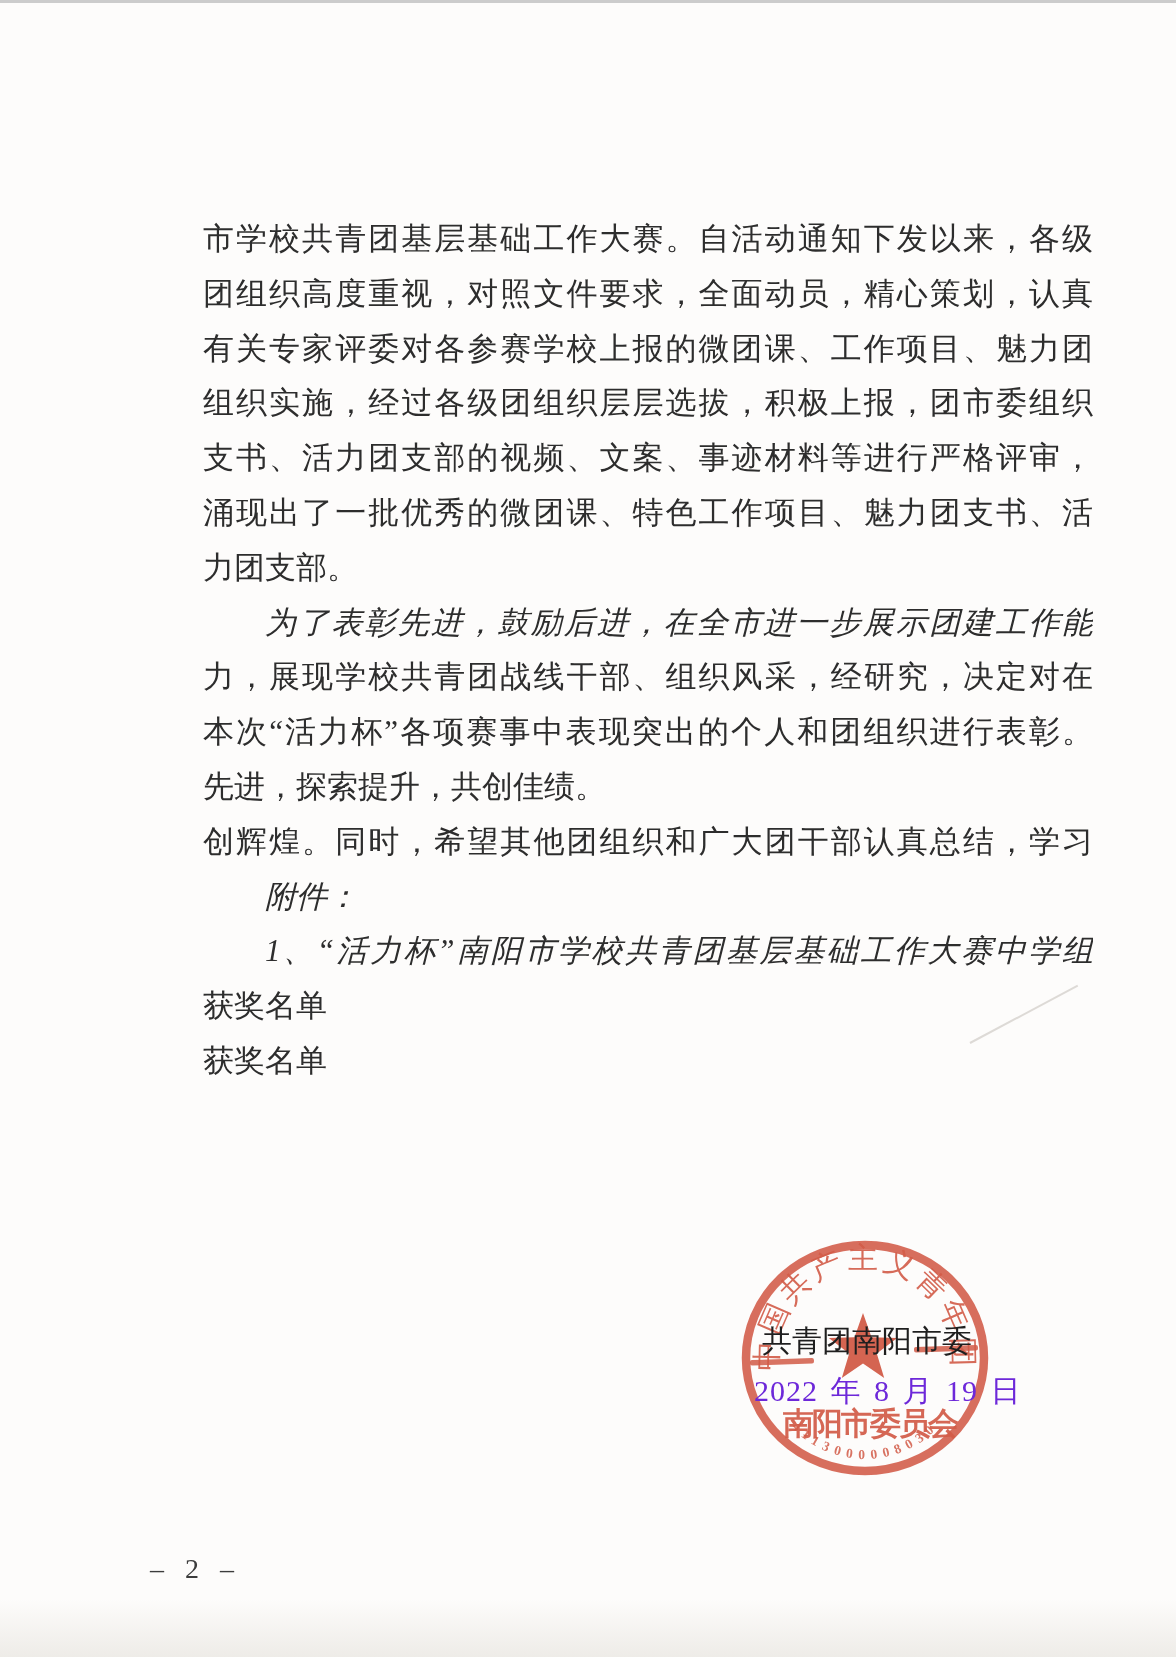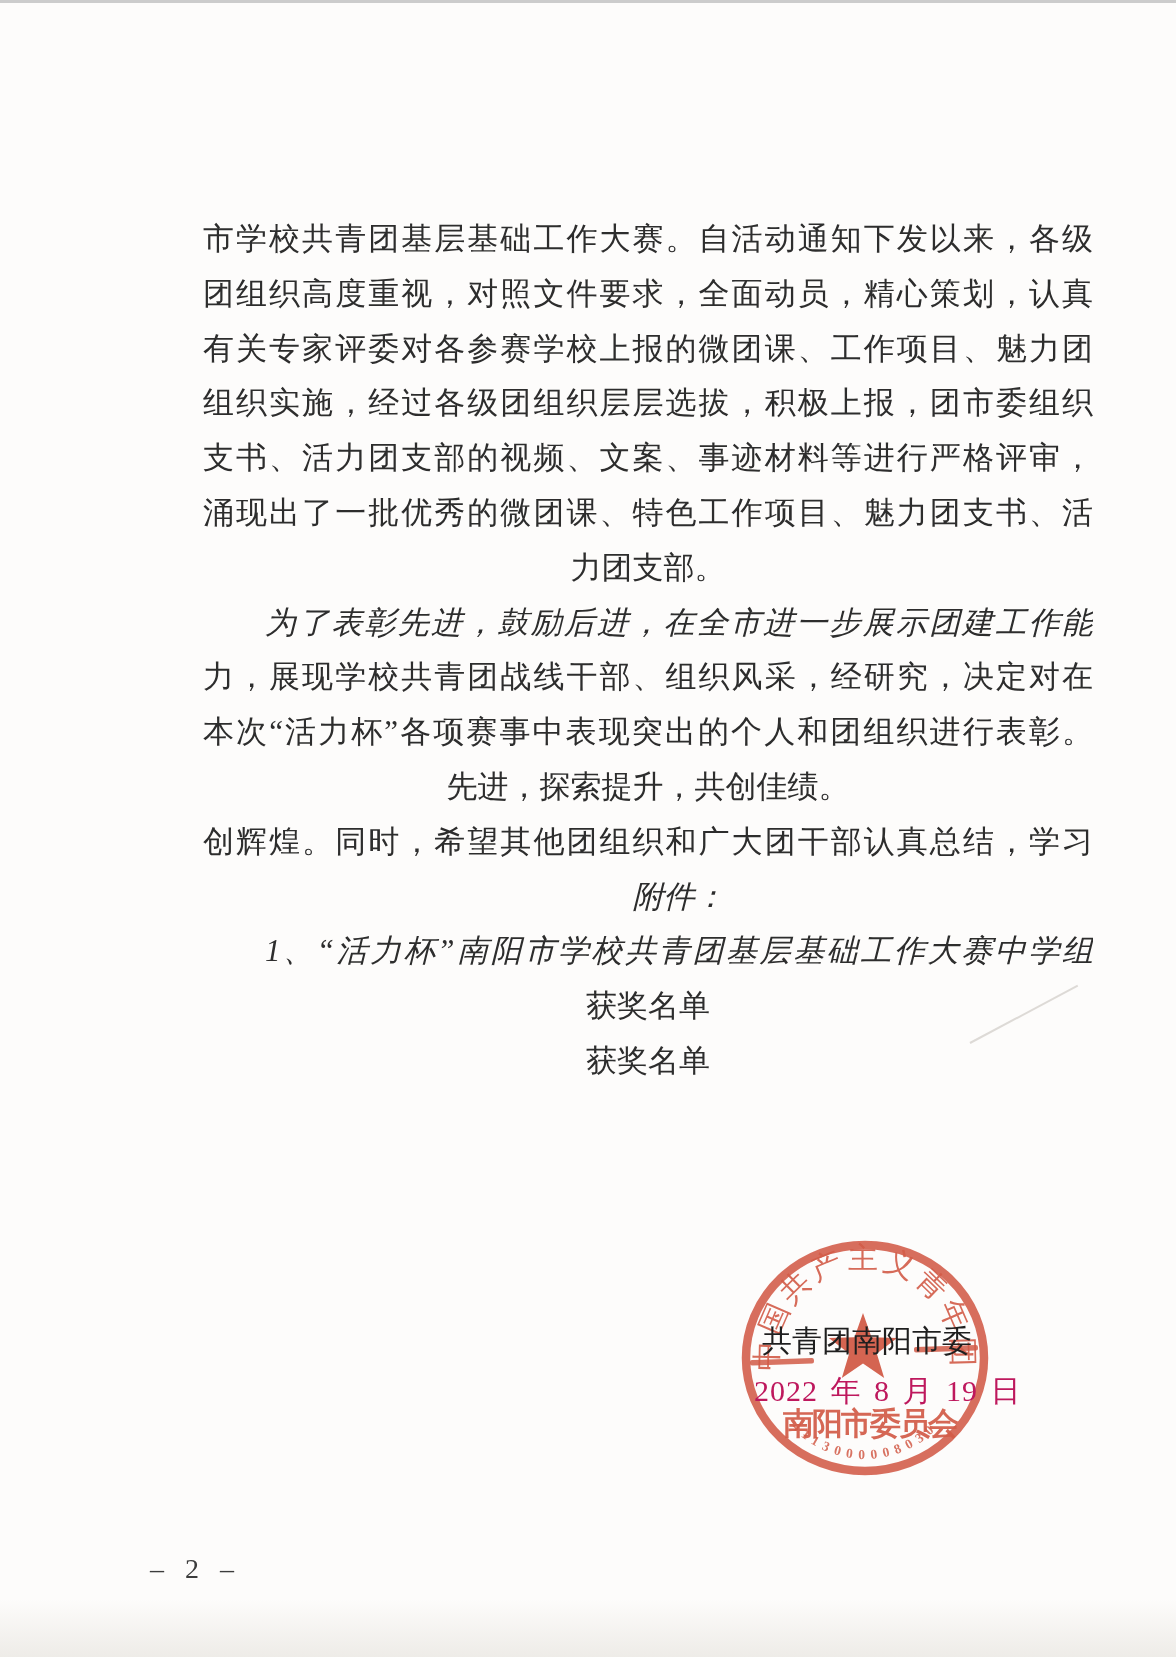--- a/index.html
+++ b/index.html
@@ -27,41 +27,40 @@
     width: 890px;
     z-index: 2;
     margin-left: 44px;
   }
   .line {
     font-size: 31px;
     height: 54.8px;
     line-height: 54.8px;
     color: #2d2d2d;
     overflow: hidden;
-    text-align: center;
   }
   .line.justify {
     text-align: justify;
     text-align-last: justify;
     text-justify: inter-character;
   }
   .line.indent { text-indent: 62px; font-style: italic; }
   .signature {
     position: absolute;
     left: 762px; top: 1324px;
     font-size: 30px; line-height: 34px;
     color: #1f1f1f;
     z-index: 3;
     white-space: nowrap;
   }
   .issue-date {
     position: absolute;
     left: 754px; top: 1374px;
     font-size: 30px; line-height: 34px;
-    color: #be185d;
+    color: #6d28d9;
     word-spacing: 4px;
     letter-spacing: 1px;
     z-index: 3;
     white-space: nowrap;
   }
   .page-number {
     position: absolute;
     left: 150px; top: 1553px;
     font-size: 28px;
     color: #3c3c3c;

